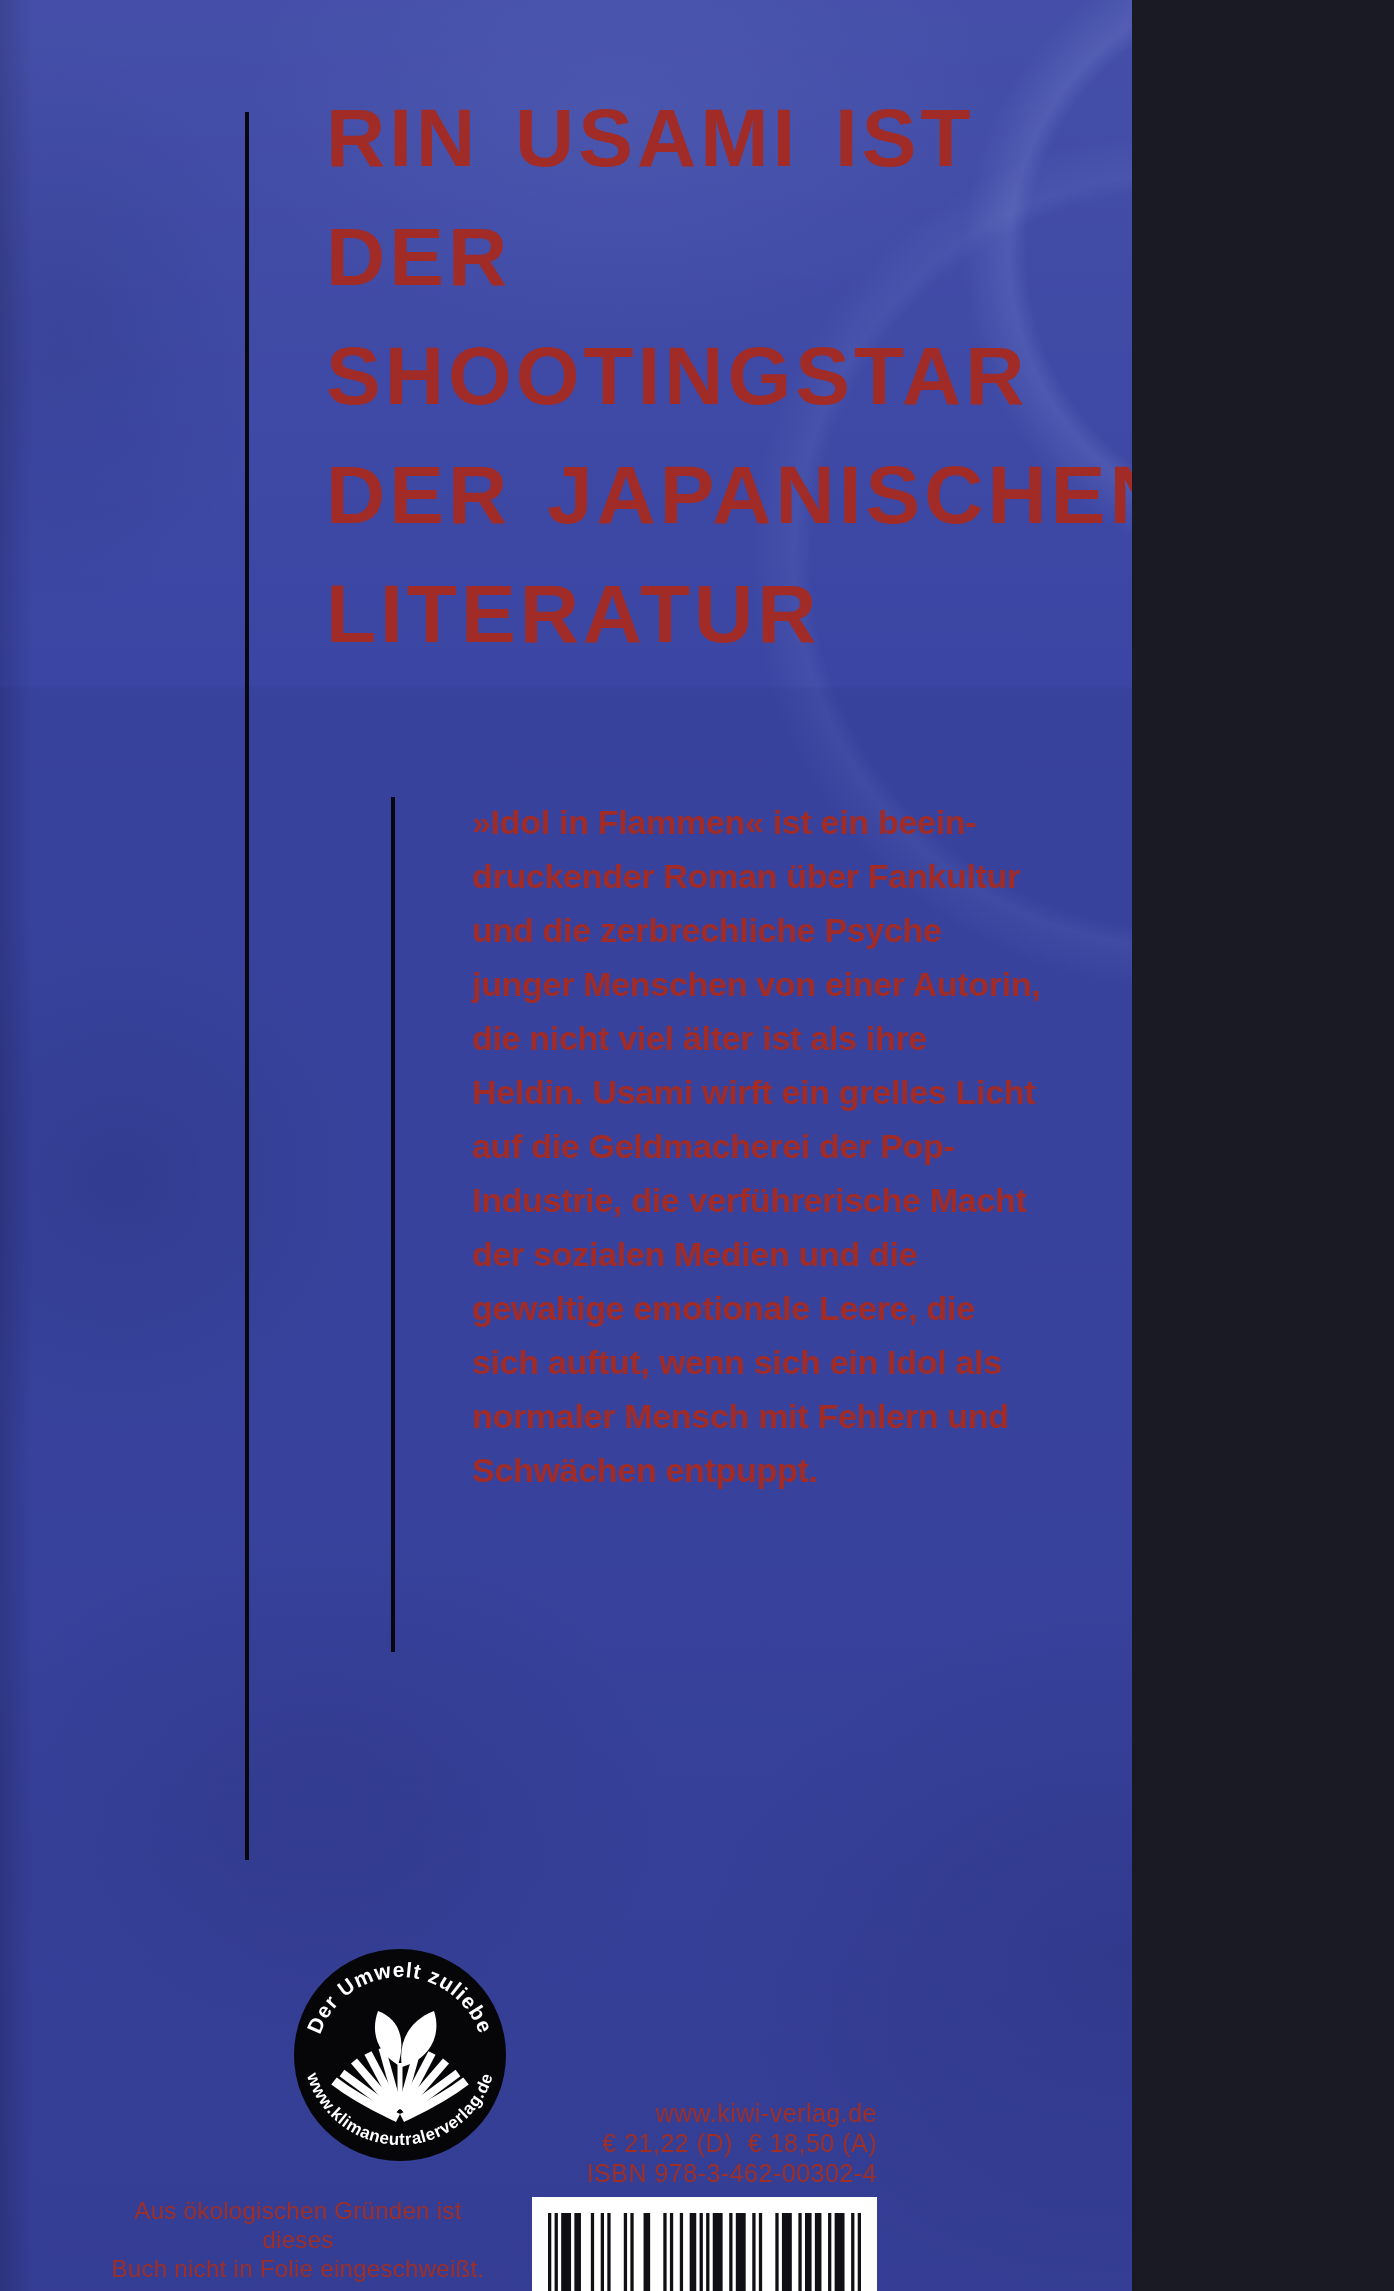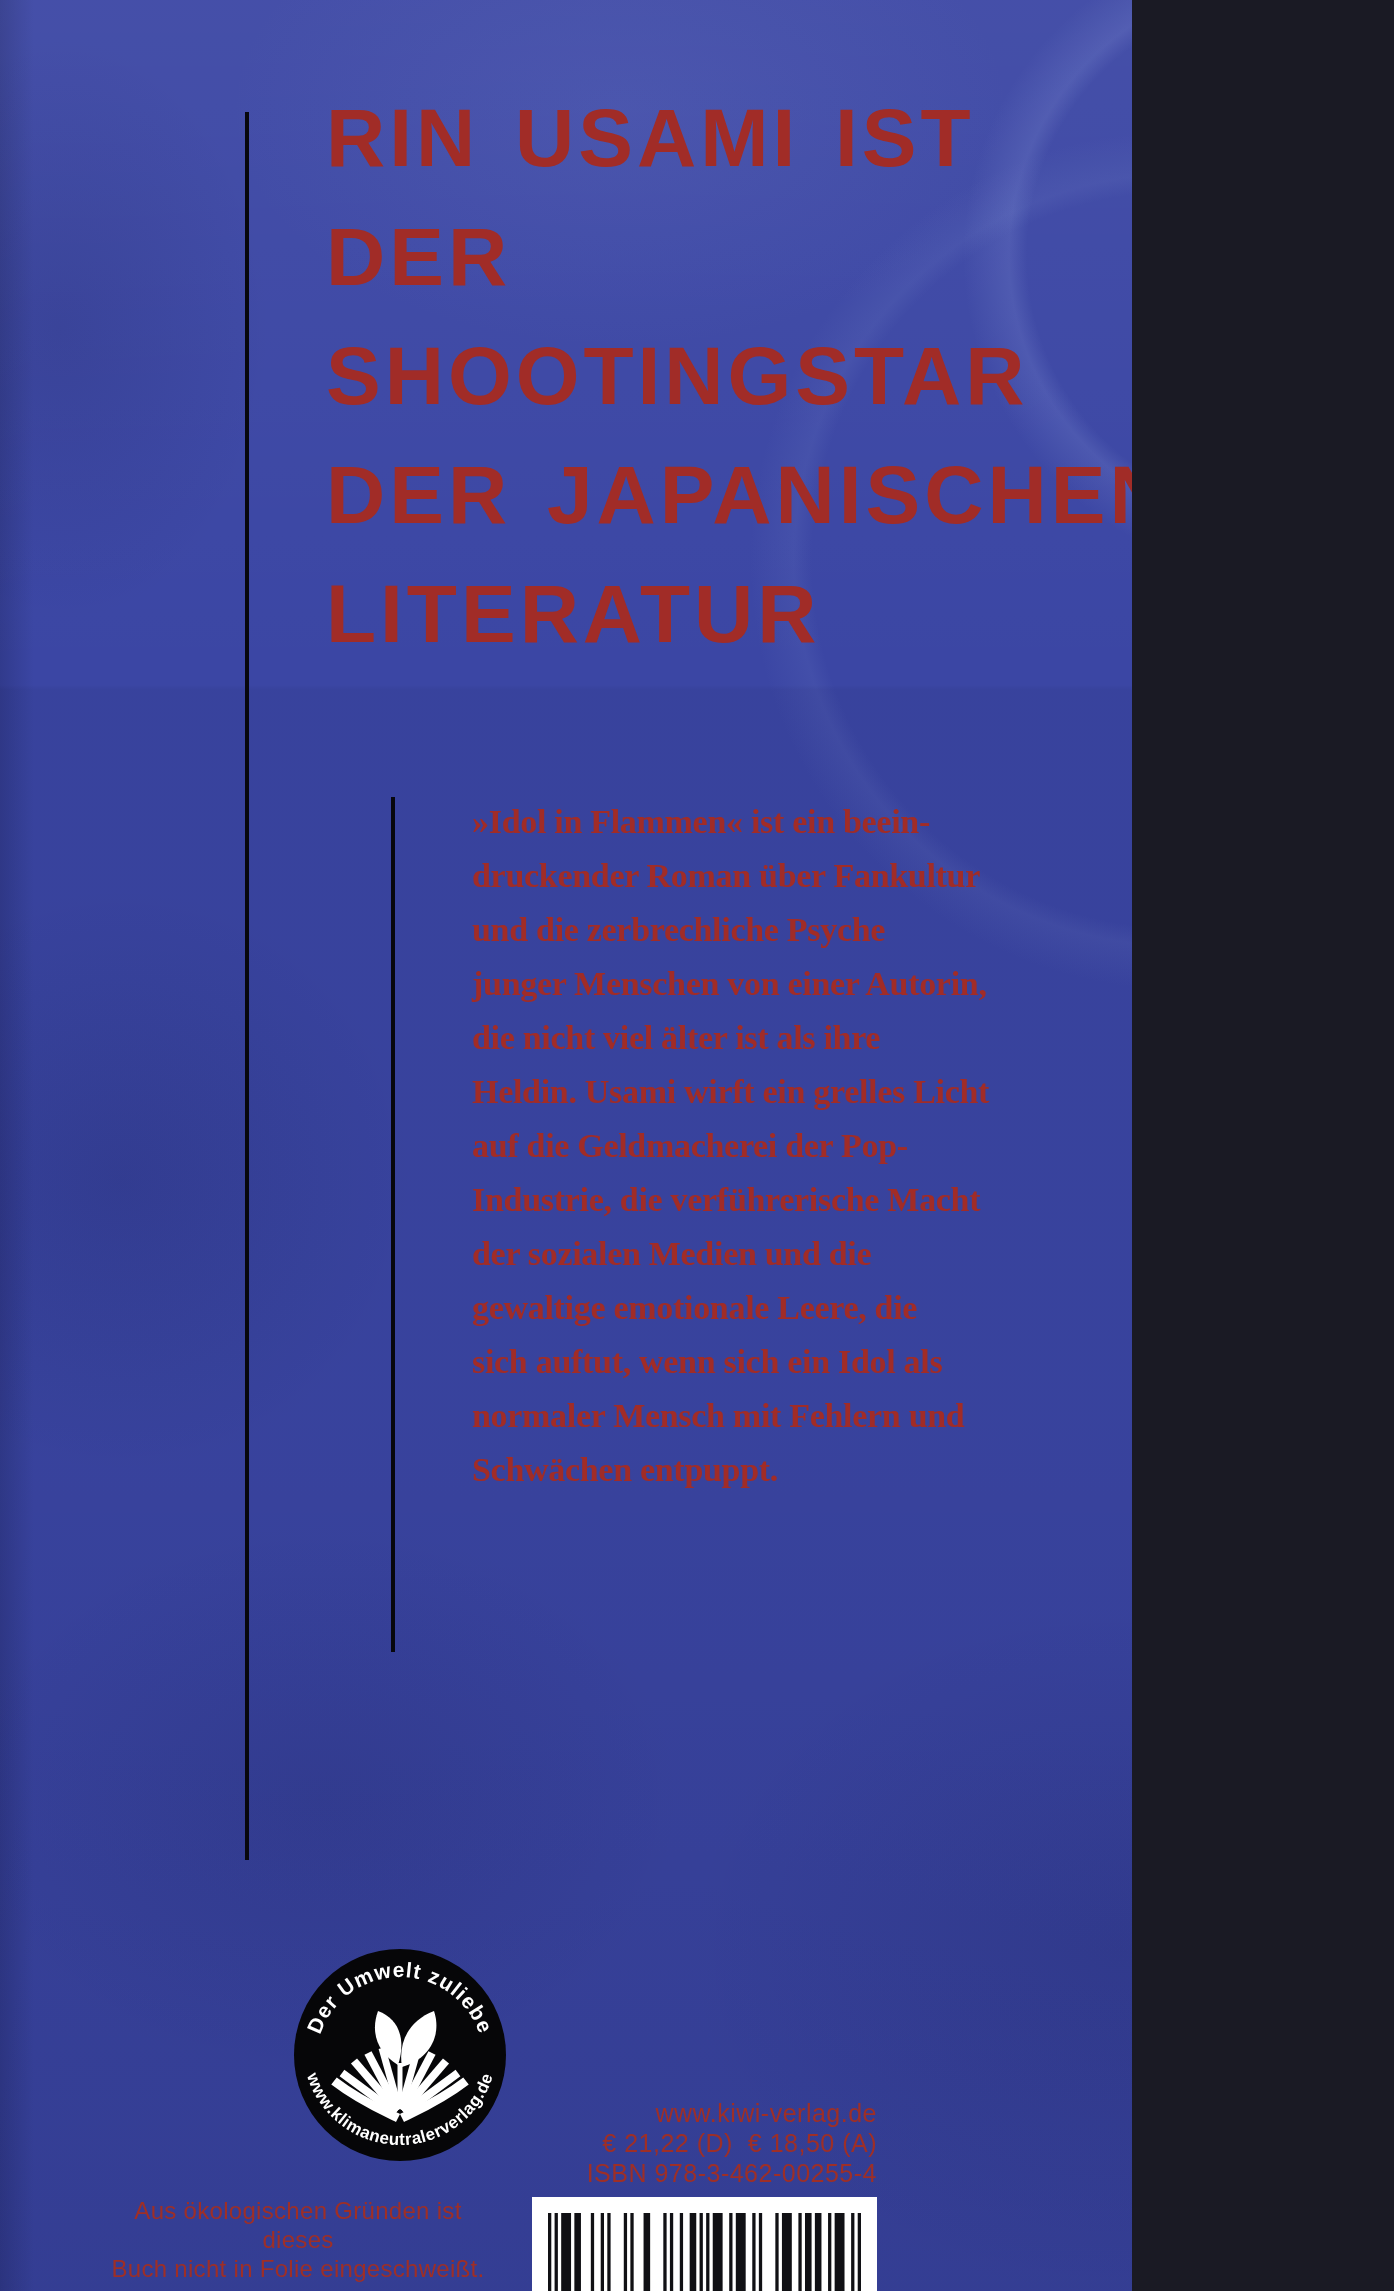--- a/index.html
+++ b/index.html
@@ -43,21 +43,20 @@
     color:var(--display-red, #a12c27);
     font-size:82px; line-height:119px; font-weight:700;
     letter-spacing:4px; word-spacing:9px;
   }
 
   .blurb{
     position:absolute; left:472px; top:795px; width:700px;
     color:var(--display-red, #a12c27);
     font-size:34px; line-height:54px; font-weight:700;
     letter-spacing:-0.3px;
-    font-family:Liberation Serif, serif;
   }
 
   .eco-badge{ position:absolute; left:294px; top:1949px; }
 
   .imprint{
     position:absolute; left:534px; top:2098px; width:343px;
     text-align:right;
     color:var(--small-text-red, #9e2f27);
     font-size:25px; line-height:30px; letter-spacing:0.5px;
   }
@@ -128,21 +127,21 @@
       <path d="M172,132 C 146,152 122,162 108,169" stroke-width="9"></path>
       <path d="M106,152 L106,114" stroke-width="5"></path>
       <path d="M108,118 C 104,94 114,72 140,62 C 148,86 136,110 108,118 Z" fill="#ffffff" stroke="none"></path>
       <path d="M104,116 C 84,104 76,84 84,62 C 106,70 112,92 104,116 Z" fill="#ffffff" stroke="none"></path>
     </g>
   </svg>
 
   <div class="imprint">
     <div>www.kiwi-verlag.de</div>
     <div class="pre">€ 21,22 (D)  € 18,50 (A)</div>
-    <div>ISBN 978-3-462-00255-4</div>
+    <div>ISBN 978-3-462-00302-4</div>
   </div>
 
   <div class="barcode-box">
     <svg id="barcode-svg" width="313" height="78" viewBox="0 0 313 78">
         <rect x="0.00" y="0" width="3.29" height="78" fill="#101014"></rect>
         <rect x="6.59" y="0" width="3.29" height="78" fill="#101014"></rect>
         <rect x="13.18" y="0" width="9.88" height="78" fill="#101014"></rect>
         <rect x="26.36" y="0" width="6.59" height="78" fill="#101014"></rect>
         <rect x="42.83" y="0" width="3.29" height="78" fill="#101014"></rect>
         <rect x="52.72" y="0" width="3.29" height="78" fill="#101014"></rect>

